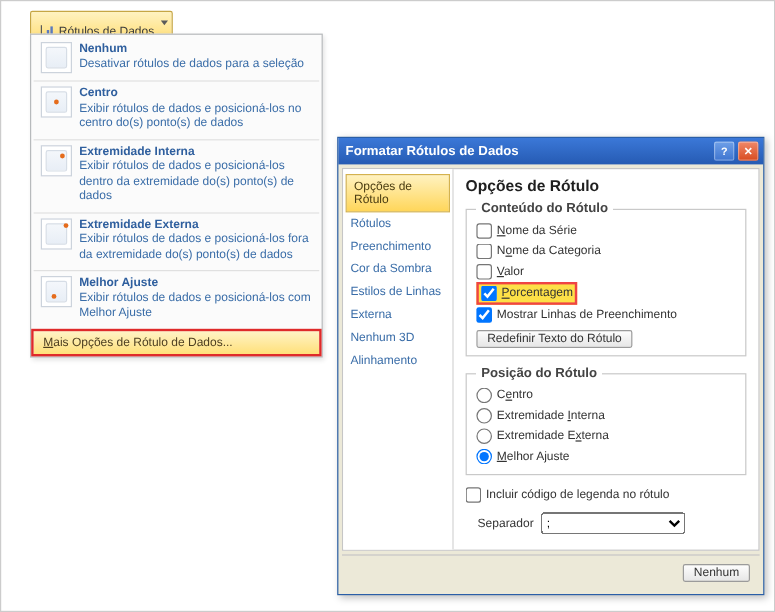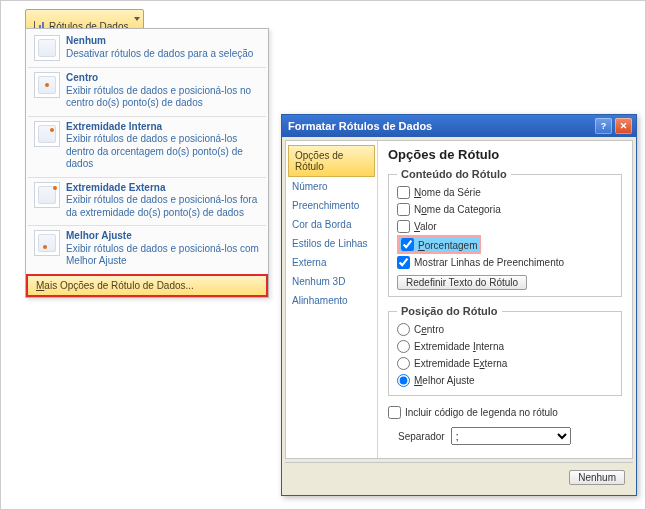--- a/index.html
+++ b/index.html
@@ -154,25 +154,24 @@
   }
   fieldset {
     border: 1px solid #c9c9c9;
     margin: 0 0 8px 0;
     padding: 4px 8px 6px 8px;
   }
   legend { padding: 0 4px; color:#444; font-size: 11px; font-weight: bold; }
   .opt-row { display:flex; align-items:center; gap:4px; padding: 2px 0; color:#333; cursor:pointer;}
   .opt-row input { margin:0; }
   .opt-row.highlight {
-    border: 2px solid #fca5a5;
-    background: #7dd3fc;
+    border: 2px solid #ef4444;
+    background: #fde047;
     padding: 1px 2px;
     width: fit-content;
-    align-items: flex-end;
   }
   .btn {
     display:inline-block;
     padding: 1px 8px;
     border: 1px solid #9b9b9b;
     background: linear-gradient(#fdfdfd,#e6e6e6);
     border-radius: 2px;
     cursor:pointer;
     color:#333;
     font-size: 10px;
@@ -222,21 +221,21 @@
         <div class="title">Centro</div>
         <div class="desc">Exibir rótulos de dados e posicioná-los no centro do(s) ponto(s) de dados</div>
       </div>
     </div>
     <div class="menu-item">
       <div class="micon">
           <span class="dot" style="left:15px;top:6px"></span>
         </div>
       <div class="texts">
         <div class="title">Extremidade Interna</div>
-        <div class="desc">Exibir rótulos de dados e posicioná-los dentro da orcentagem do(s) ponto(s) de dados</div>
+        <div class="desc">Exibir rótulos de dados e posicioná-los dentro da extremidade do(s) ponto(s) de dados</div>
       </div>
     </div>
     <div class="menu-item">
       <div class="micon">
           <span class="dot" style="left:18px;top:3px"></span>
         </div>
       <div class="texts">
         <div class="title">Extremidade Externa</div>
         <div class="desc">Exibir rótulos de dados e posicioná-los fora da extremidade do(s) ponto(s) de dados</div>
       </div>
@@ -260,23 +259,23 @@
   <div class="titlebar">
     <span>Formatar Rótulos de Dados</span>
     <div class="buttons">
       <div class="tb-btn tb-help">?</div>
       <div class="tb-btn tb-close">✕</div>
     </div>
   </div>
   <div class="dialog-body">
     <div class="dlg-nav">
       <div class="nav-item active">Opções de Rótulo</div>
-      <div class="nav-item">Número</div>
+      <div class="nav-item">Rótulos</div>
       <div class="nav-item">Preenchimento</div>
-      <div class="nav-item">Cor da Borda</div>
+      <div class="nav-item">Cor da Sombra</div>
       <div class="nav-item">Estilos de Linhas</div>
       <div class="nav-item">Externa</div>
       <div class="nav-item">Nenhum 3D</div>
       <div class="nav-item">Alinhamento</div>
     </div>
     <div class="dlg-pane">
       <h1>Opções de Rótulo</h1>
 
       <fieldset>
         <legend>Conteúdo do Rótulo</legend>

